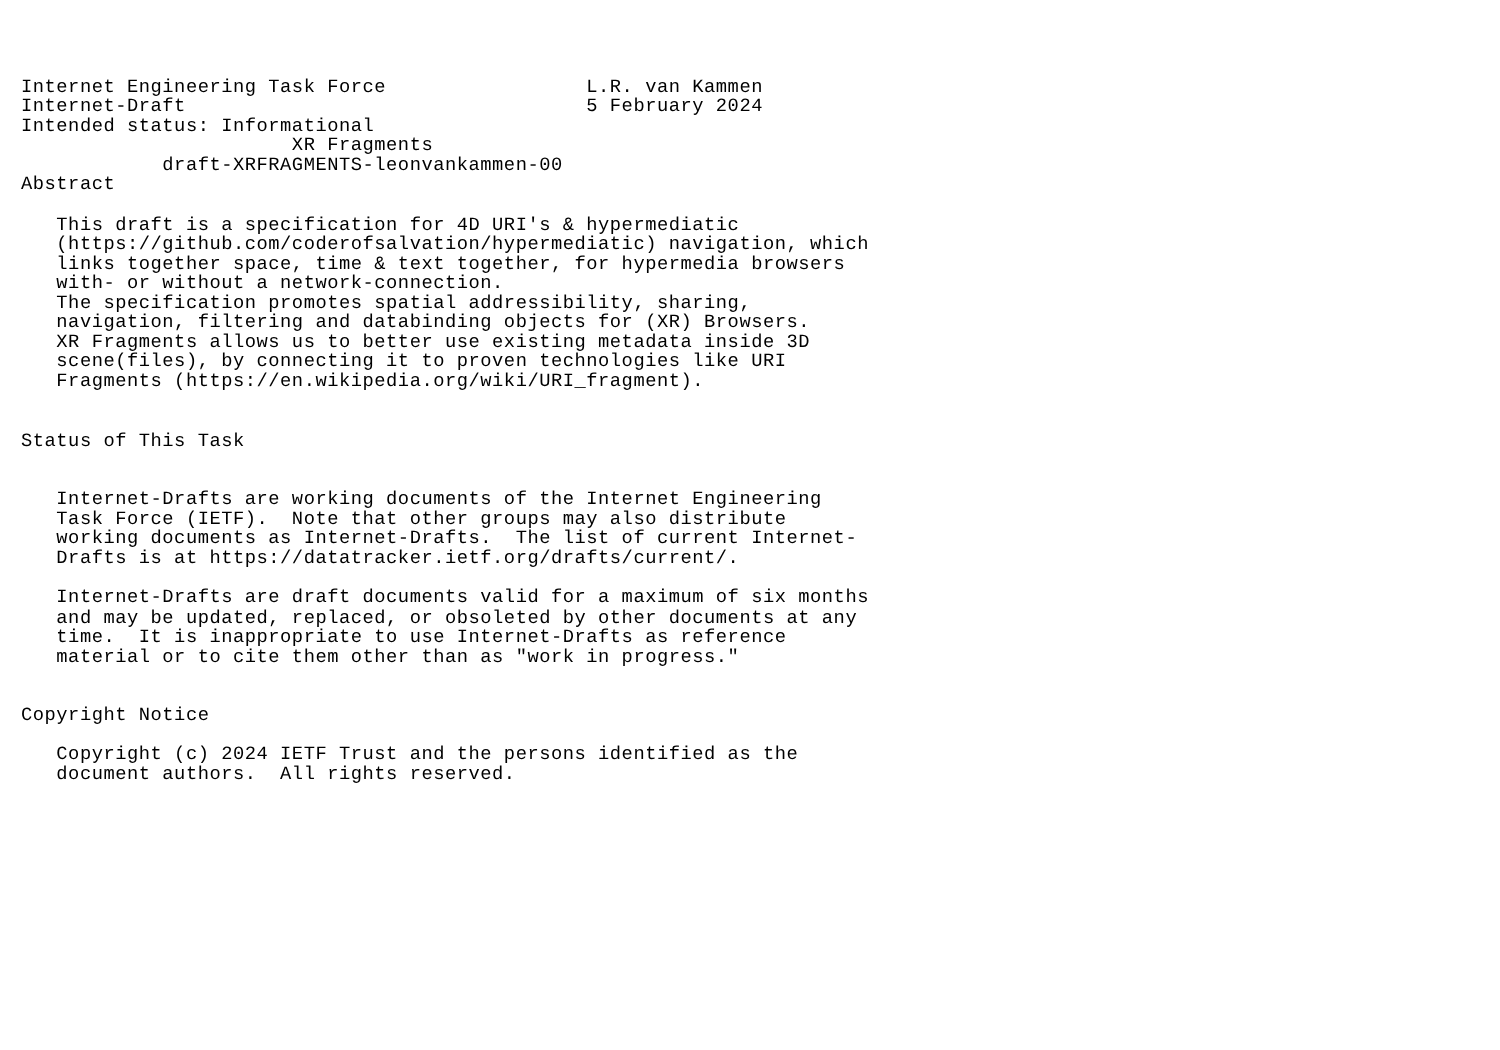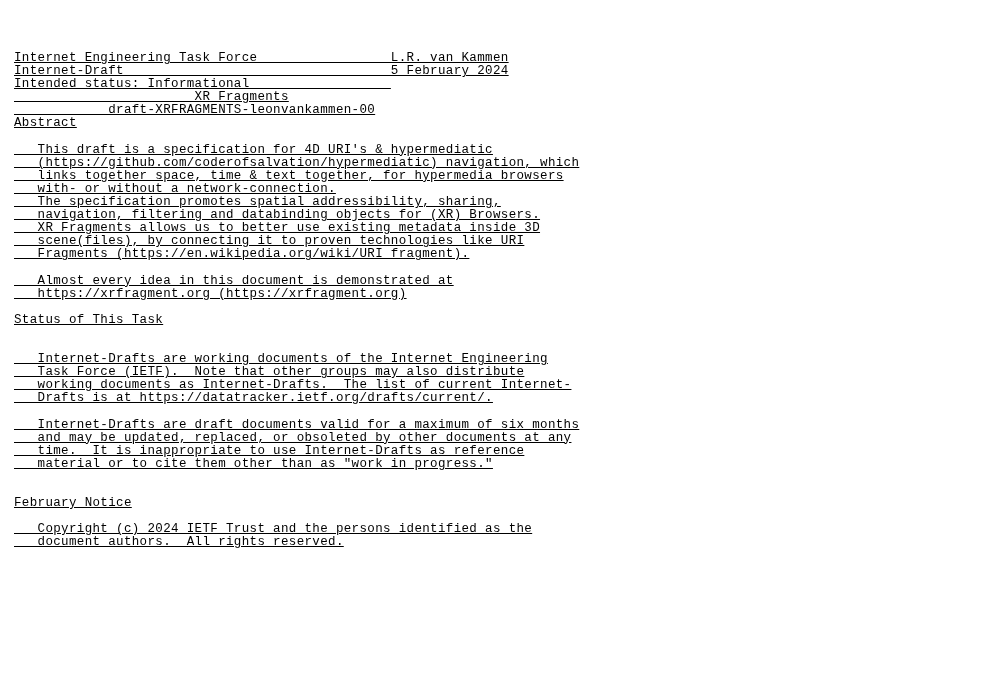--- a/index.html
+++ b/index.html
@@ -15,21 +15,20 @@
     font-size: 12.5px;
     line-height: 13.1px;
     color: #000000;
   }
   .page {
     position: relative;
     width: 1000px;
     height: 492px;
     box-sizing: border-box;
     padding: 52px 0 0 14px;
-    text-decoration: underline;
   }
   pre.doc {
     margin: 0;
     font-family: "Liberation Mono", "DejaVu Sans Mono", monospace;
     font-size: 12.5px;
     line-height: 13.1px;
     letter-spacing: 0.35px;
     color: #000000;
     white-space: pre;
   }
@@ -58,22 +57,21 @@
 
 <div class="page">
   <pre class="doc"><span class="header-block"><span class="hdr-row">Internet Engineering Task Force                 L.R. van Kammen</span><span class="hdr-row">Internet-Draft                                  5 February 2024</span><span class="hdr-row">Intended status: Informational                  </span></span><span class="title-block"><span class="blk">                       XR Fragments</span><span class="blk">            draft-XRFRAGMENTS-leonvankammen-00</span></span><span class="blk">Abstract</span><span class="gap"></span><span class="blk">   This draft is a specification for 4D URI's &amp; hypermediatic
    (https://github.com/coderofsalvation/hypermediatic) navigation, which
    links together space, time &amp; text together, for hypermedia browsers
    with- or without a network-connection.
    The specification promotes spatial addressibility, sharing,
    navigation, filtering and databinding objects for (XR) Browsers.
    XR Fragments allows us to better use existing metadata inside 3D
    scene(files), by connecting it to proven technologies like URI
-   Fragments (https://en.wikipedia.org/wiki/URI_fragment).</span><span class="gap"></span><span class="blk">   Almost every idea in this document is demonstrated at
-   https://xrfragment.org (https://xrfragment.org)</span><span class="gap"></span><span class="blk">Status of This Task</span><span class="gap"></span><span class="gap"></span><span class="blk">   Internet-Drafts are working documents of the Internet Engineering
+   Fragments (https://en.wikipedia.org/wiki/URI_fragment).</span><span class="gap"></span><span class="gap"></span><span class="blk">Status of This Task</span><span class="gap"></span><span class="gap"></span><span class="blk">   Internet-Drafts are working documents of the Internet Engineering
    Task Force (IETF).  Note that other groups may also distribute
    working documents as Internet-Drafts.  The list of current Internet-
    Drafts is at https://datatracker.ietf.org/drafts/current/.</span><span class="gap"></span><span class="blk">   Internet-Drafts are draft documents valid for a maximum of six months
    and may be updated, replaced, or obsoleted by other documents at any
    time.  It is inappropriate to use Internet-Drafts as reference
-   material or to cite them other than as "work in progress."</span><span class="gap"></span><span class="gap"></span><span class="blk">February Notice</span><span class="gap"></span><span class="blk">   Copyright (c) 2024 IETF Trust and the persons identified as the
+   material or to cite them other than as "work in progress."</span><span class="gap"></span><span class="gap"></span><span class="blk">Copyright Notice</span><span class="gap"></span><span class="blk">   Copyright (c) 2024 IETF Trust and the persons identified as the
    document authors.  All rights reserved.</span></pre>
 </div>
 
 </body></html>

